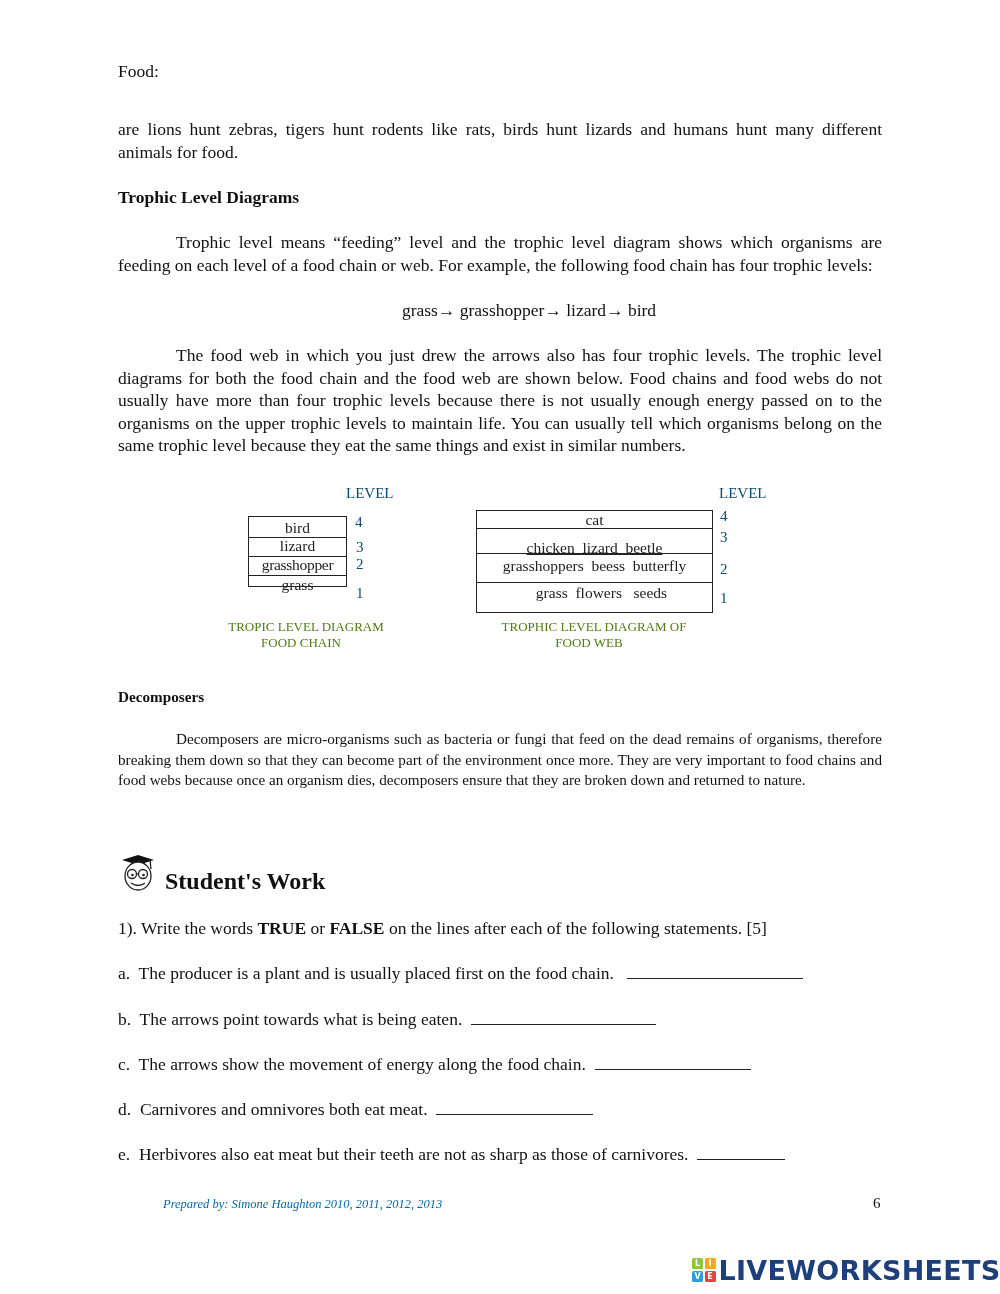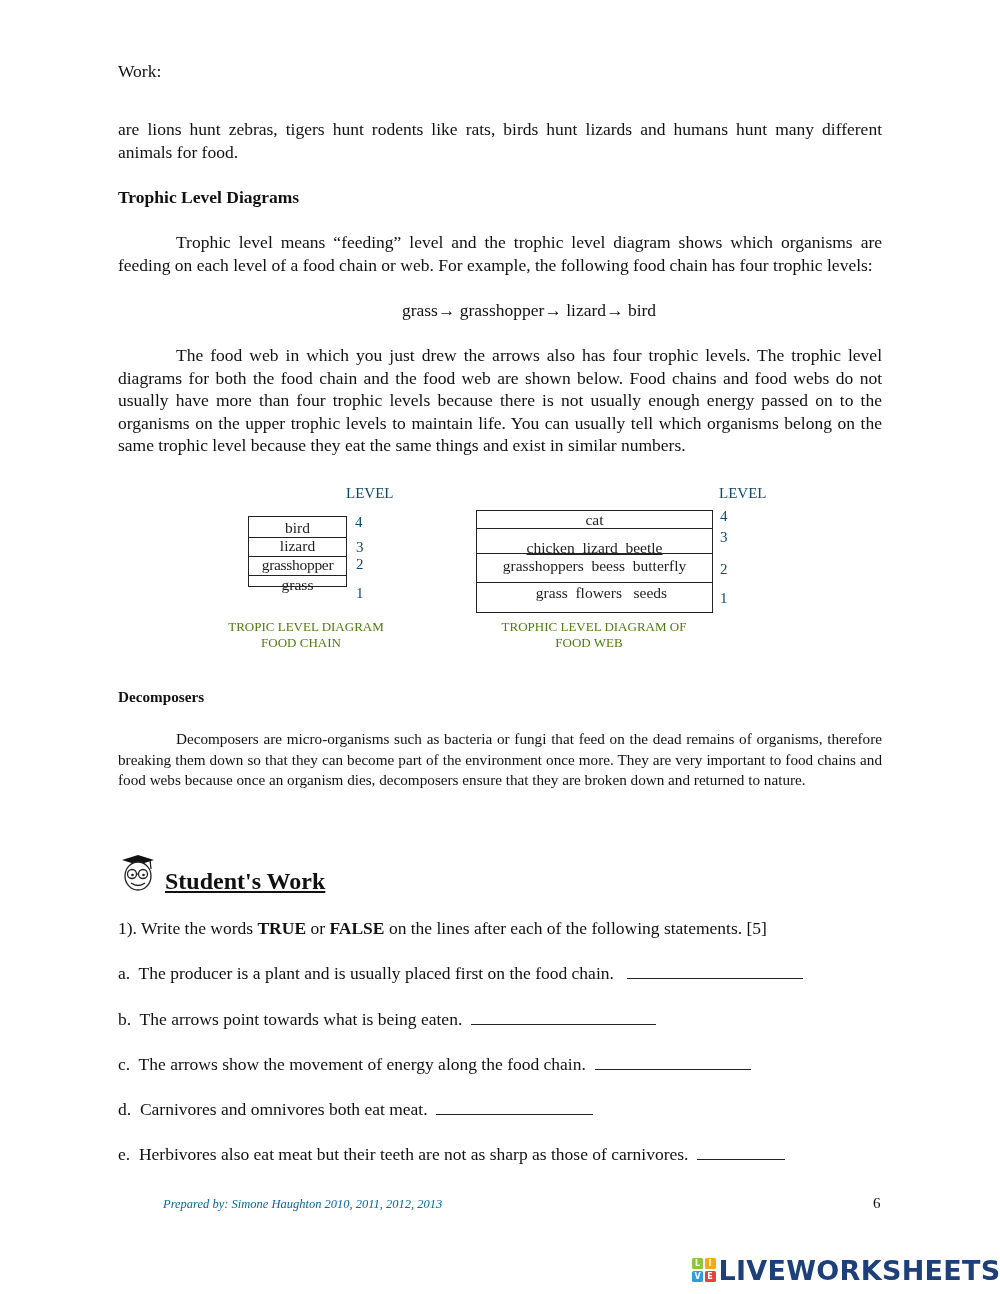--- a/index.html
+++ b/index.html
@@ -24,21 +24,21 @@
 
   .footer { font-style:italic; font-size:12.5px; color:#0369a1; }
   .logo { position:absolute; left:692px; top:1256px; height:28px; display:flex; align-items:center; }
   .logo-grid { display:grid; grid-template-columns:11px 11px; grid-template-rows:11px 11px; gap:1.5px; margin-right:3px; }
   .logo-grid span { display:flex; align-items:center; justify-content:center; font-family:"DejaVu Sans", sans-serif; font-weight:bold; font-size:8px; color:#fff; border-radius:1.5px; }
   .logo-word { font-family:"DejaVu Sans", sans-serif; font-weight:bold; font-size:27px; letter-spacing:0.3px; color:#1d3f7a; }
 </style>
 </head>
 <body>
 
-<div class="abs txt" style="left:118px; top:60px;">Work:</div>
+<div class="abs txt" style="left:118px; top:60px;">Food:</div>
 
 <div class="abs txt just" style="left:118px; top:118px; width:764px;">are lions hunt zebras, tigers hunt rodents like rats, birds hunt lizards and humans hunt many different animals for food.</div>
 
 <div class="abs txt bold" style="left:118px; top:186px;">Trophic Level Diagrams</div>
 <div class="abs txt just indent" style="left:118px; top:231px; width:764px;">Trophic level means “feeding” level and the trophic level diagram shows which organisms are feeding on each level of a food chain or web.  For example, the following food chain has four trophic levels:</div>
 <div class="abs txt" style="left:0; top:299px; width:1058px; text-align:center;">grass→ grasshopper→ lizard→ bird</div>
 <div class="abs txt just indent" style="left:118px; top:344px; width:764px;">The food web in which you just drew the arrows also has four trophic levels.  The trophic level diagrams for both the food chain and the food web are shown below.  Food chains and food webs do not usually have more than four trophic levels because there is not usually enough energy passed on to the organisms on the upper trophic levels to maintain life.  You can usually tell which organisms belong on the same trophic level because they eat the same things and exist in similar numbers.</div>
 
 <div>
   <div class="lvl" style="left:346px; top:485px; font-size:15px;">LEVEL</div>
@@ -87,21 +87,21 @@
     <line x1="30" y1="6" x2="31" y2="15" stroke="#111" stroke-width="1.2"></line>
     <ellipse cx="18" cy="22" rx="13" ry="14" fill="#fff" stroke="#222" stroke-width="1.3"></ellipse>
     <circle cx="12" cy="20" r="4.5" fill="none" stroke="#222" stroke-width="1.3"></circle>
     <circle cx="23" cy="20" r="4.5" fill="none" stroke="#222" stroke-width="1.3"></circle>
     <line x1="16.5" y1="20" x2="18.5" y2="20" stroke="#222" stroke-width="1.2"></line>
     <circle cx="12.5" cy="21" r="1.3" fill="#222"></circle>
     <circle cx="23.5" cy="21" r="1.3" fill="#222"></circle>
     <path d="M11 29 Q18 34 25 29" fill="none" stroke="#222" stroke-width="1.3"></path>
   </svg>
 </div>
-<div class="abs bold" style="left:165px; top:866px; font-size:24px; line-height:30px;text-decoration:underline;">Student's Work</div>
+<div class="abs bold" style="left:165px; top:866px; font-size:24px; line-height:30px;">Student's Work</div>
 
 <div class="abs txt" style="left:118px; top:917px;text-align:center;"><span>1). Write the words </span><b>TRUE</b><span> or </span><b>FALSE</b><span> on the lines after each of the following statements. [5]</span></div>
 
 <div class="abs txt" style="left:118px; top:962px; white-space:nowrap;">
   <span>a.</span>&nbsp;
   <span>The producer is a plant and is usually placed first on the food chain.</span>&nbsp;&nbsp;
   <span class="blank" style="width:176px;"></span>
 </div>
 <div class="abs txt" style="left:118px; top:1008px; white-space:nowrap;">
   <span>b.</span>&nbsp;

